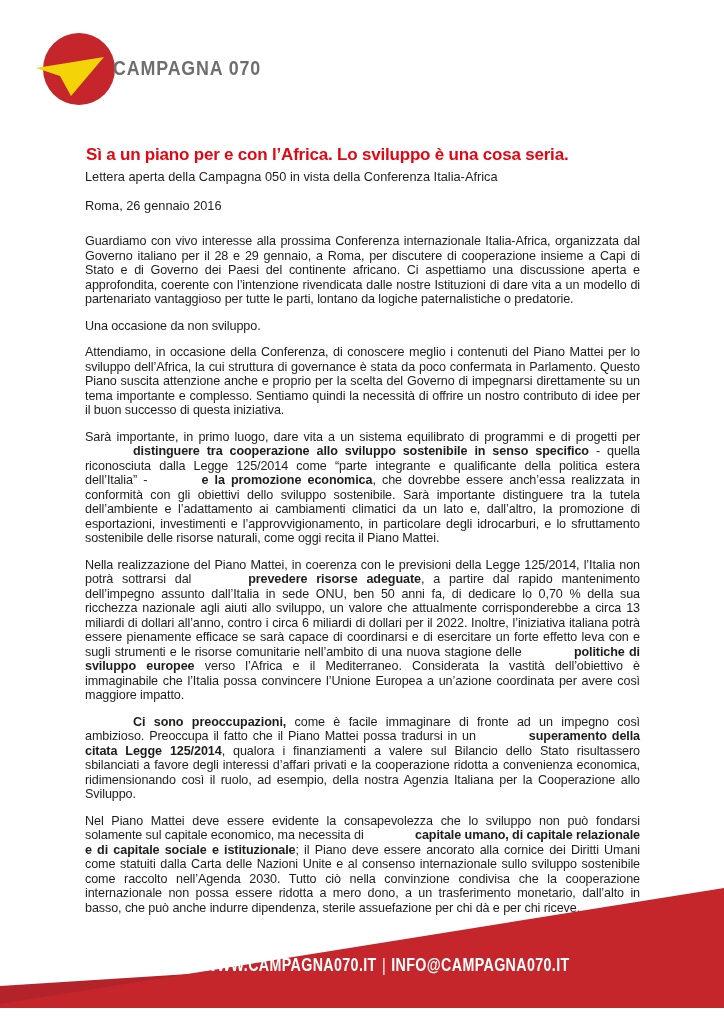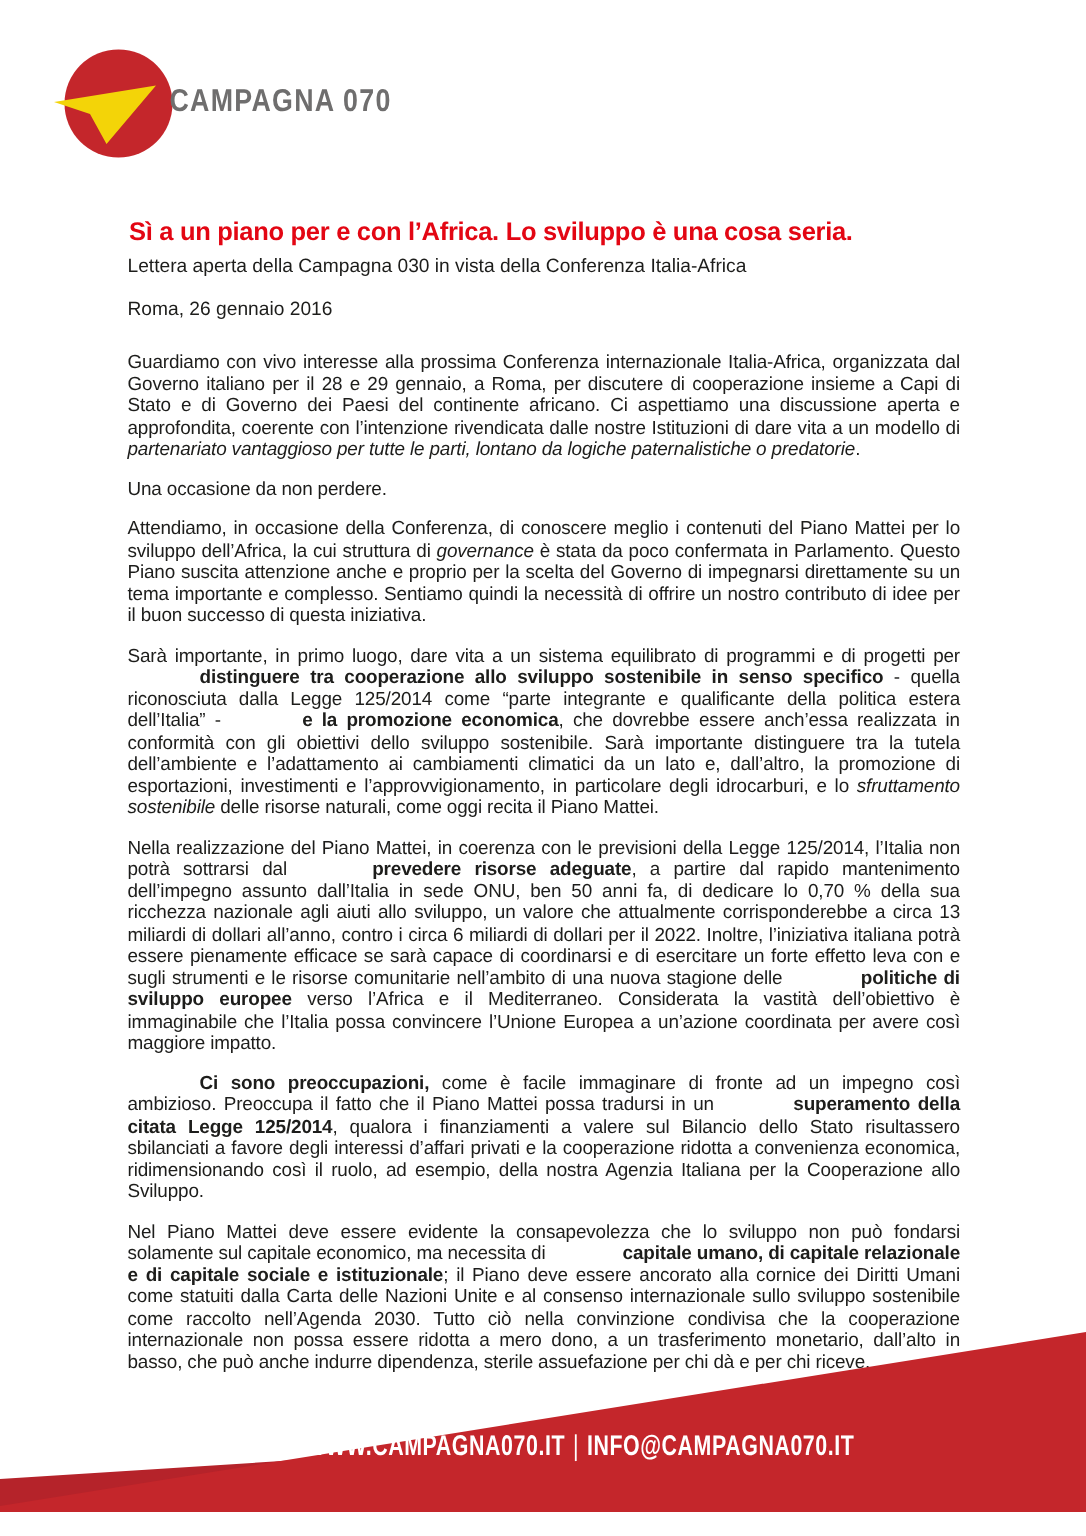--- a/index.html
+++ b/index.html
@@ -22,21 +22,21 @@
     margin:0 1px 4px;font-size:17px;line-height:20px;font-weight:bold;
     color:var(--accent,#e30613);letter-spacing:-.2px;
   }
   .subtitle{margin:0 0 14px;font-size:12.8px;line-height:15px;}
   .dateline{margin:0 0 21px;font-size:12.8px;line-height:15px;}
   .body-para{
     margin:0 0 12px;font-size:12.6px;line-height:14.5px;letter-spacing:-.1px;
     text-align:justify;
   }
   .body-para .b{font-weight:bold;margin-left:48px;}
-  .body-para .i{font-style:italic;}
+  .body-para .i{}
   
   .footer{position:absolute;left:0;bottom:16px;width:588px;height:124px;}
   .footer-bands{position:absolute;left:0;top:0;width:724px;height:124px;display:block;}
   .band-b{fill:var(--band-dark,#b5232a);}
   .band-a{fill:var(--band,#c4262b);}
   .footer-contact{
     position:absolute;right:18px;top:70px;color:#ffffff;font-weight:bold;
     font-size:19px;letter-spacing:.5px;white-space:nowrap;
     transform:scaleX(.75);transform-origin:right top;
   }
@@ -50,25 +50,25 @@
   <header>
     <svg class="logo-svg" width="100" height="80" viewBox="0 0 100 80" aria-hidden="true">
       <circle class="logo-circle" cx="49" cy="41" r="36"></circle>
       <polygon class="logo-arrow" points="6,40 74,29 41,68 30,48"></polygon>
     </svg>
     <div class="brand">CAMPAGNA 070</div>
   </header>
 
   <main class="content">
     <h1 class="title">Sì a un piano per e con l’Africa. Lo sviluppo è una cosa seria.</h1>
-    <p class="subtitle">Lettera aperta della Campagna 030 in vista della Conferenza Italia-Africa</p>
+    <p class="subtitle">Lettera aperta della Campagna 050 in vista della Conferenza Italia-Africa</p>
     <p class="dateline">Roma, 26 gennaio 2016</p>
     <div>
         <p class="body-para"><span>Guardiamo con vivo interesse alla prossima Conferenza internazionale Italia-Africa, organizzata dal Governo italiano per il 28 e 29 gennaio, a Roma, per discutere di cooperazione insieme a Capi di Stato e di Governo dei Paesi del continente africano. Ci aspettiamo una discussione aperta e approfondita, coerente con l’intenzione rivendicata dalle nostre Istituzioni di dare vita a un modello di </span><span class="i">partenariato vantaggioso per tutte le parti, lontano da logiche paternalistiche o predatorie</span><span>.</span></p>
-        <p class="body-para"><span>Una occasione da non perdere.</span></p>
+        <p class="body-para"><span>Una occasione da non sviluppo.</span></p>
         <p class="body-para"><span>Attendiamo, in occasione della Conferenza, di conoscere meglio i contenuti del Piano Mattei per lo sviluppo dell’Africa, la cui struttura di </span><span class="i">governance</span><span> è stata da poco confermata in Parlamento. Questo Piano suscita attenzione anche e proprio per la scelta del Governo di impegnarsi direttamente su un tema importante e complesso. Sentiamo quindi la necessità di offrire un nostro contributo di idee per il buon successo di questa iniziativa.</span></p>
         <p class="body-para"><span>Sarà importante, in primo luogo, dare vita a un sistema equilibrato di programmi e di progetti per </span><span class="b">distinguere tra cooperazione allo sviluppo sostenibile in senso specifico</span><span> - quella riconosciuta dalla Legge 125/2014 come “parte integrante e qualificante della politica estera dell’Italia” - </span><span class="b">e la promozione economica</span><span>, che dovrebbe essere anch’essa realizzata in conformità con gli obiettivi dello sviluppo sostenibile. Sarà importante distinguere tra la tutela dell’ambiente e l’adattamento ai cambiamenti climatici da un lato e, dall’altro, la promozione di esportazioni, investimenti e l’approvvigionamento, in particolare degli idrocarburi, e lo </span><span class="i">sfruttamento sostenibile</span><span> delle risorse naturali, come oggi recita il Piano Mattei.</span></p>
         <p class="body-para"><span>Nella realizzazione del Piano Mattei, in coerenza con le previsioni della Legge 125/2014, l’Italia non potrà sottrarsi dal </span><span class="b">prevedere risorse adeguate</span><span>, a partire dal rapido mantenimento dell’impegno assunto dall’Italia in sede ONU, ben 50 anni fa, di dedicare lo 0,70 % della sua ricchezza nazionale agli aiuti allo sviluppo, un valore che attualmente corrisponderebbe a circa 13 miliardi di dollari all’anno, contro i circa 6 miliardi di dollari per il 2022. Inoltre, l’iniziativa italiana potrà essere pienamente efficace se sarà capace di coordinarsi e di esercitare un forte effetto leva con e sugli strumenti e le risorse comunitarie nell’ambito di una nuova stagione delle </span><span class="b">politiche di sviluppo europee</span><span> verso l’Africa e il Mediterraneo. Considerata la vastità dell’obiettivo è immaginabile che l’Italia possa convincere l’Unione Europea a un’azione coordinata per avere così maggiore impatto.</span></p>
         <p class="body-para"><span class="b">Ci sono preoccupazioni,</span><span> come è facile immaginare di fronte ad un impegno così ambizioso. Preoccupa il fatto che il Piano Mattei possa tradursi in un </span><span class="b">superamento della citata Legge 125/2014</span><span>, qualora i finanziamenti a valere sul Bilancio dello Stato risultassero sbilanciati a favore degli interessi d’affari privati e la cooperazione ridotta a convenienza economica, ridimensionando così il ruolo, ad esempio, della nostra Agenzia Italiana per la Cooperazione allo Sviluppo.</span></p>
         <p class="body-para"><span>Nel Piano Mattei deve essere evidente la consapevolezza che lo sviluppo non può fondarsi solamente sul capitale economico, ma necessita di </span><span class="b">capitale umano, di capitale relazionale e di capitale sociale e istituzionale</span><span>; il Piano deve essere ancorato alla cornice dei Diritti Umani come statuiti dalla Carta delle Nazioni Unite e al consenso internazionale sullo sviluppo sostenibile come raccolto nell’Agenda 2030. Tutto ciò nella convinzione condivisa che la cooperazione internazionale non possa essere ridotta a mero dono, a un trasferimento monetario, dall’alto in basso, che può anche indurre dipendenza, sterile assuefazione per chi dà e per chi riceve.</span></p>
       </div>
   </main>
 
   <footer class="footer">
     <svg class="footer-bands" viewBox="0 0 724 124" preserveAspectRatio="none" aria-hidden="true">

